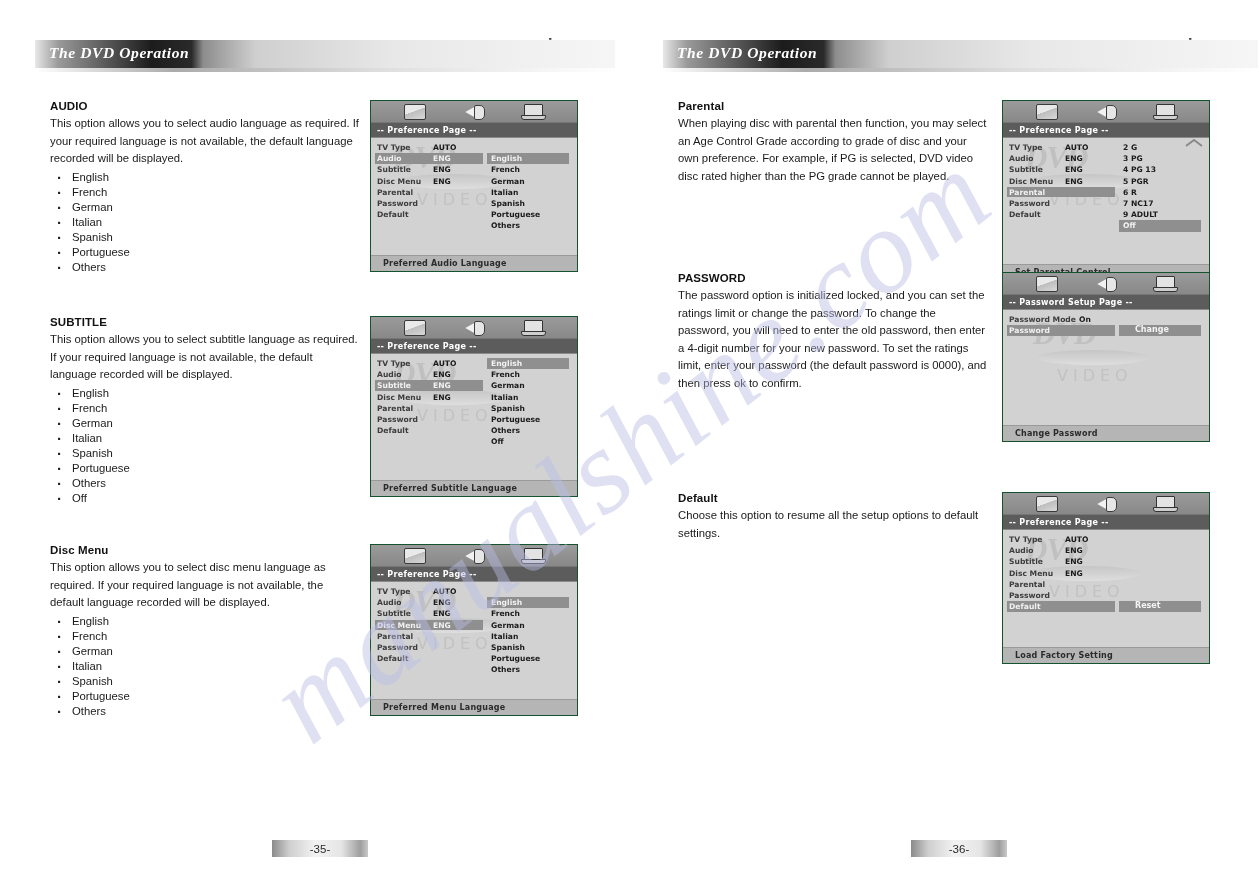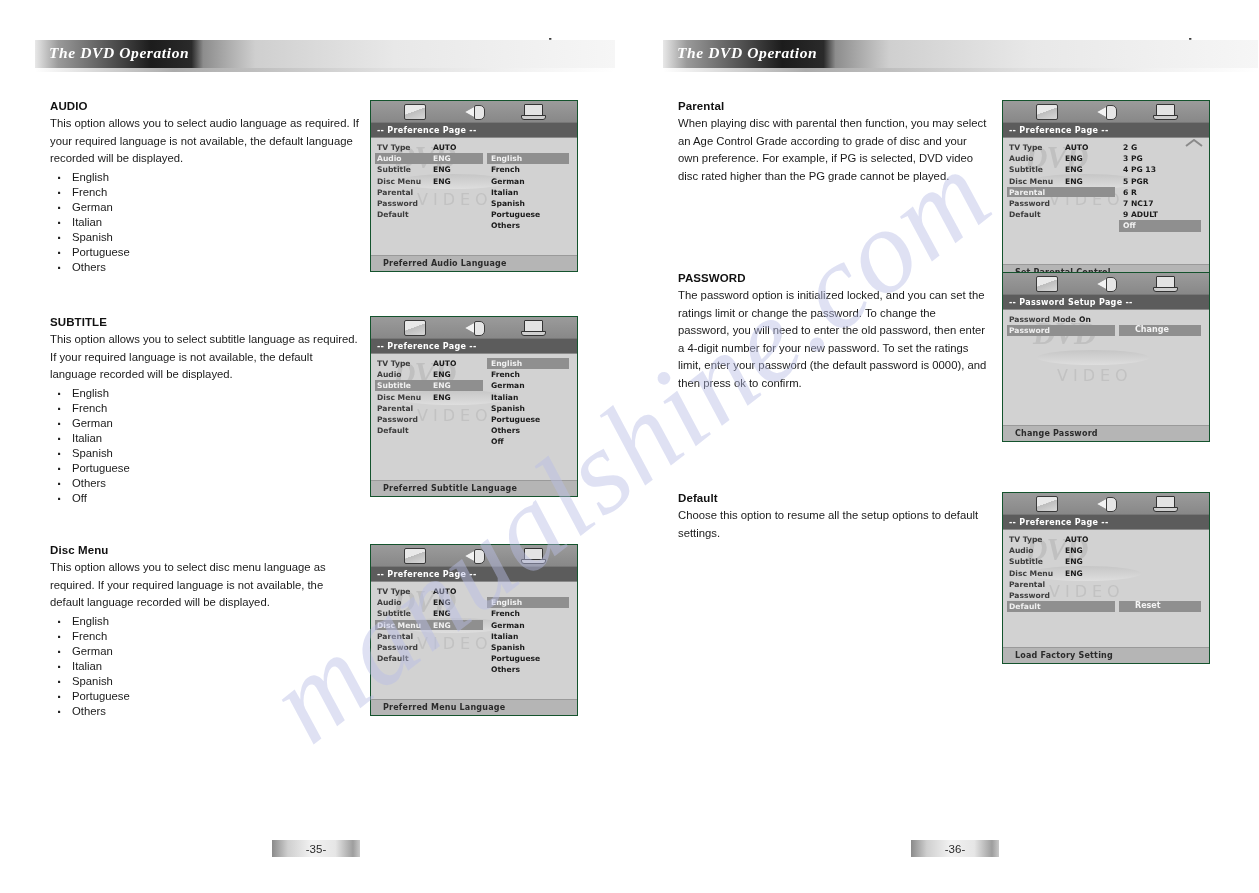--- a/index.html
+++ b/index.html
@@ -166,21 +166,21 @@
     z-index: 2;
   }
   .osd-footer {
     height: 16px; background: #b5b5b5; border-top: 1px solid #9a9a9a;
     font-size: 8px; font-weight: bold; color: #2b2b2b;
     display: flex; align-items: center; padding-left: 12px; letter-spacing: .2px; margin-top: 31px;
   }
 
   
   .pg-foot {
-    position: absolute; bottom: 36px; width: 88px; height: 17px;
+    position: absolute; bottom: 36px; width: 96px; height: 17px;
     display: flex; align-items: center; justify-content: center;
     background: linear-gradient(90deg,#8a8a8a 0%,#cfcfcf 18%,#f2f2f2 45%,
                 #e6e6e6 72%,#9e9e9e 92%,#c9c9c9 100%);
     font-size: 11.5px; color: #2a2a2a; font-family: "Liberation Sans", sans-serif;
   }
   .page.left  .pg-foot { left: 272px; }
   .page.right .pg-foot { left: 281px; }
 </style>
 </head>
 <body>

